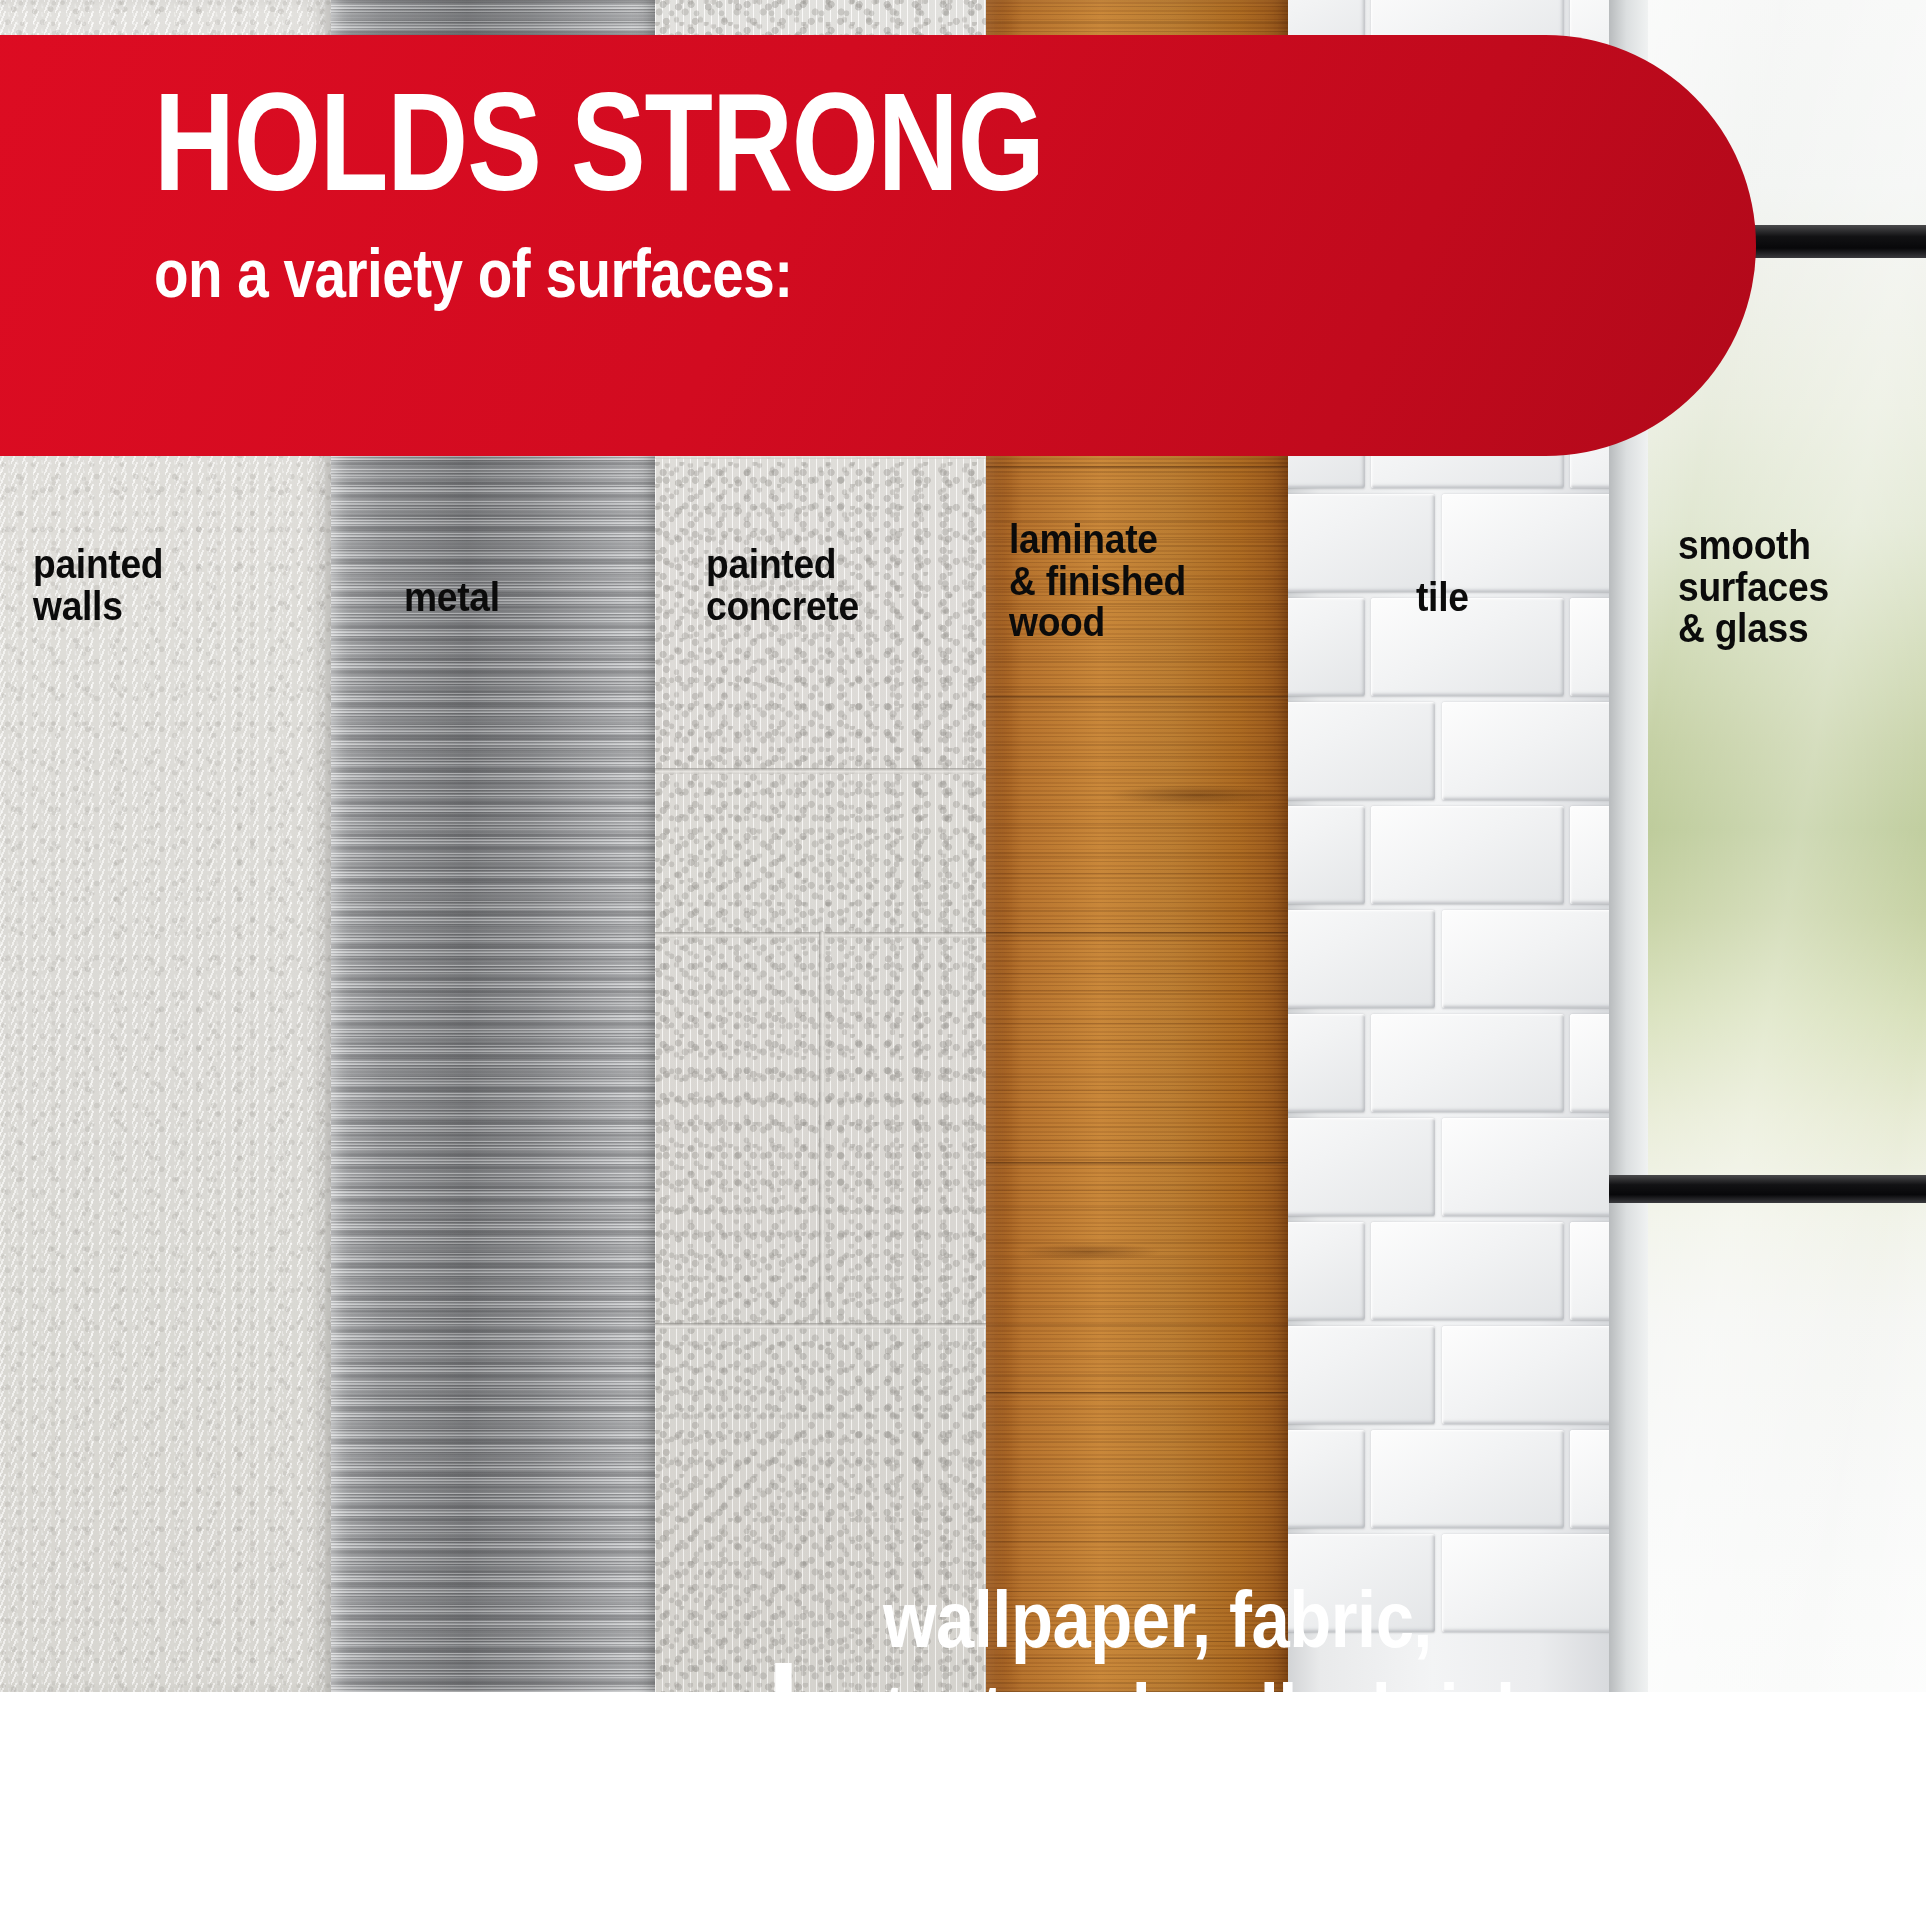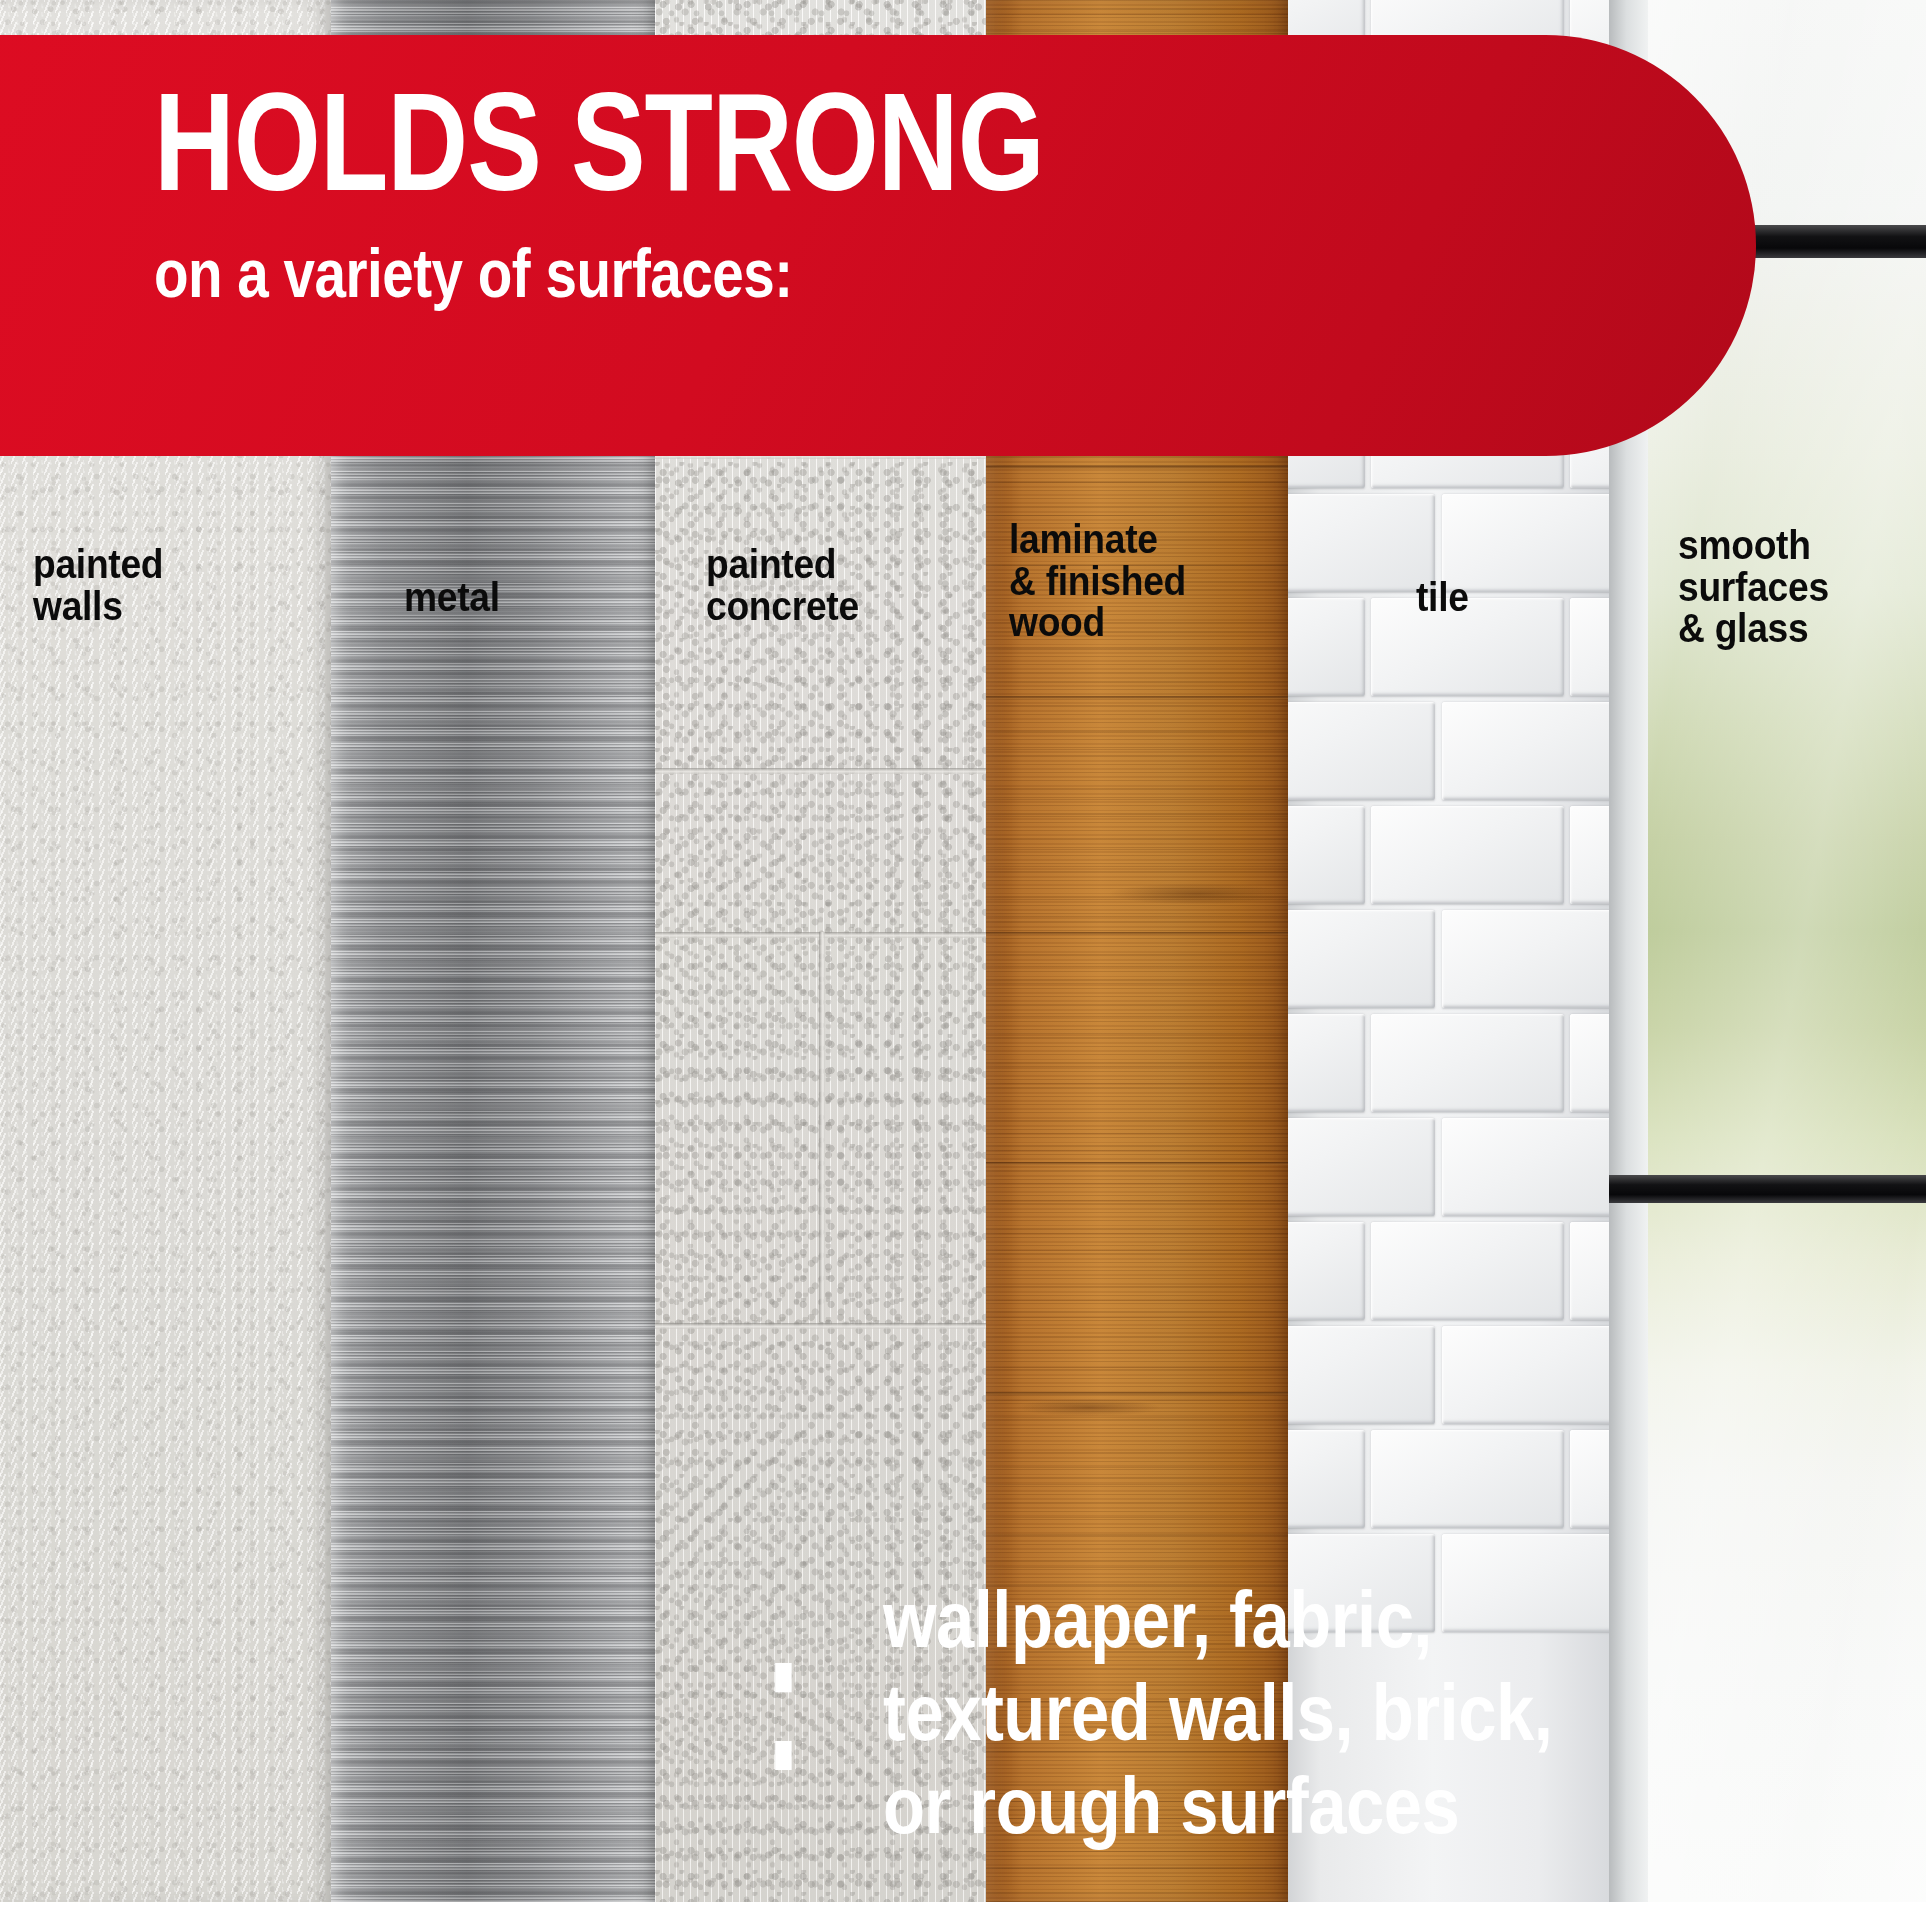--- a/index.html
+++ b/index.html
@@ -1,18 +1,18 @@
 <!DOCTYPE html>
 <html style="font-size:10.3px"><head>
 <meta charset="utf-8">
 <style>
   html,body{margin:0;padding:0;}
   body{width:1926px;height:1926px;overflow:hidden;
        font-family:"Liberation Sans",sans-serif;background:#fff;}
-  .stage{position:relative;width:1926px;height:1902px;overflow:hidden;}
+  .stage{position:relative;width:1926px;height:1692px;overflow:hidden;}
 
   
   .cols{position:absolute;inset:0;display:flex;}
   .col{position:relative;height:100%;overflow:hidden;}
   .c-walls   {width:331px;}
   .c-metal   {width:324px;}
   .c-concrete{width:331px;}
   .c-wood    {width:302px;}
   .c-tile    {width:321px;}
   .c-glass   {flex:1;}

